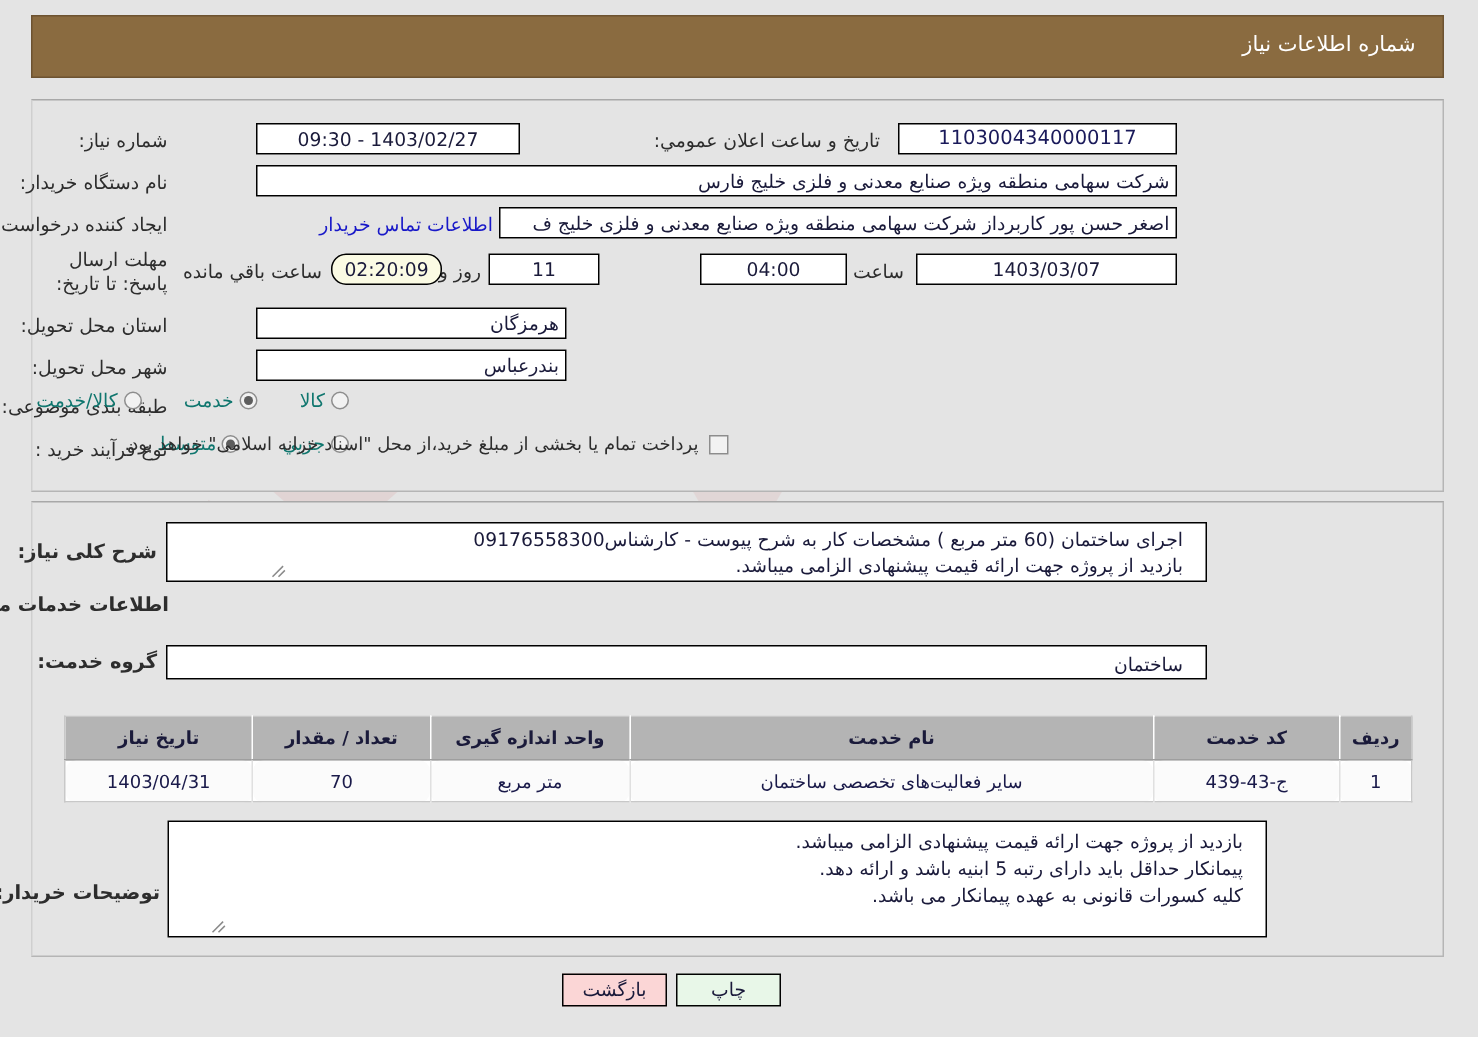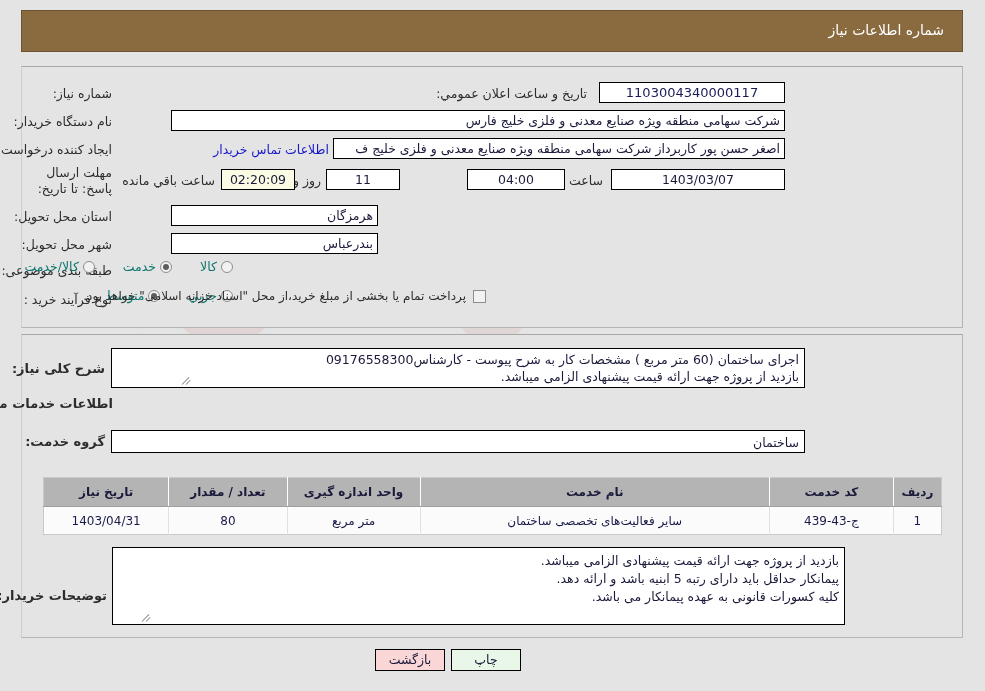--- a/index.html
+++ b/index.html
@@ -114,31 +114,31 @@
     padding: 0 4px;
     line-height: 19px;
     height: 21px;
     white-space: nowrap;
     overflow: hidden;
     z-index: 4;
   }
   .fld.center { text-align: center; }
   .fld.right  { text-align: right; }
   .fld.num    { color: #1a1a5a; font-size: 13px; }
-  .fld.cream  { background: #fbfbe4; }
+  .fld.cream  { background: #fbfbe4; border-radius: 10px; }
 
   
   .ta {
     position: absolute;
     box-sizing: border-box;
     background: #ffffff;
     border: 1px solid #000000;
     font-size: 12.5px;
     color: #1a1a3a;
-    padding: 2px 5px 0 5px;
+    padding: 2px 15px 0 5px;
     line-height: 17px;
     text-align: right;
     overflow: hidden;
     z-index: 4;
     white-space: pre-line;
   }
   .ta-grip {
     position: absolute;
     left: 2px;
     bottom: 1px;
@@ -281,20 +281,21 @@
   <div class="title-bar">
     <div class="title-text">شماره اطلاعات نیاز</div>
   </div>
 
   <div class="panel panel-1"></div>
 
   <div class="lbl" style="right:873px; top:86px;">شماره نیاز:</div>
   <div class="fld center num" style="right:200px; top:82px; width:186px;">1103004340000117</div>
 
   <div class="lbl" style="right:398px; top:86px;">تاریخ و ساعت اعلان عمومي:</div>
+  <div class="fld center" style="right:638px; top:82px; width:176px;">1403/02/27 - 09:30</div>
 
   <div class="lbl" style="right:873px; top:114px;">نام دستگاه خریدار:</div>
   <div class="fld right" style="right:200px; top:110px; width:614px;">شرکت سهامی منطقه ویژه صنایع معدنی و فلزی خلیج فارس</div>
 
   <div class="lbl" style="right:873px; top:142px;">ایجاد کننده درخواست:</div>
   <div class="fld right" style="right:200px; top:138px; width:452px;">اصغر حسن پور کاربرداز شرکت سهامی منطقه ویژه صنایع معدنی و فلزی خلیج ف</div>
   <div class="link" style="right:656px; top:142px;">اطلاعات تماس خریدار</div>
 
   <div class="lbl" style="right:873px; top:165px; white-space:normal; width:98px; line-height:16px;">مهلت ارسال پاسخ: تا تاریخ:</div>
   <div class="fld center" style="right:200px; top:169px; width:174px;">1403/03/07</div>
@@ -368,21 +369,21 @@
         <th style="width:113px;">تعداد / مقدار</th>
         <th style="width:123px;">تاریخ نیاز</th>
       </tr>
     </thead>
     <tbody>
       <tr>
         <td>1</td>
         <td>ج-43-439</td>
         <td>سایر فعالیت‌های تخصصی ساختمان</td>
         <td>متر مربع</td>
-        <td>80</td>
+        <td>70</td>
         <td>1403/04/31</td>
       </tr>
     </tbody>
   </table>
 
   <div class="lbl lbl-bold" style="right:878px; top:588px; font-size:13px;">توضیحات خریدار:</div>
   <div class="ta" style="right:140px; top:547px; width:733px; height:78px; line-height:18px; padding-top:4px;">بازدید از پروژه جهت ارائه قیمت پیشنهادی الزامی میباشد.
 پیمانکار حداقل باید دارای رتبه 5 ابنیه باشد و ارائه دهد.
 کلیه کسورات قانونی به عهده پیمانکار می  باشد.</div>
   <div class="ta-grip" style="left:141px; top:611px;">

